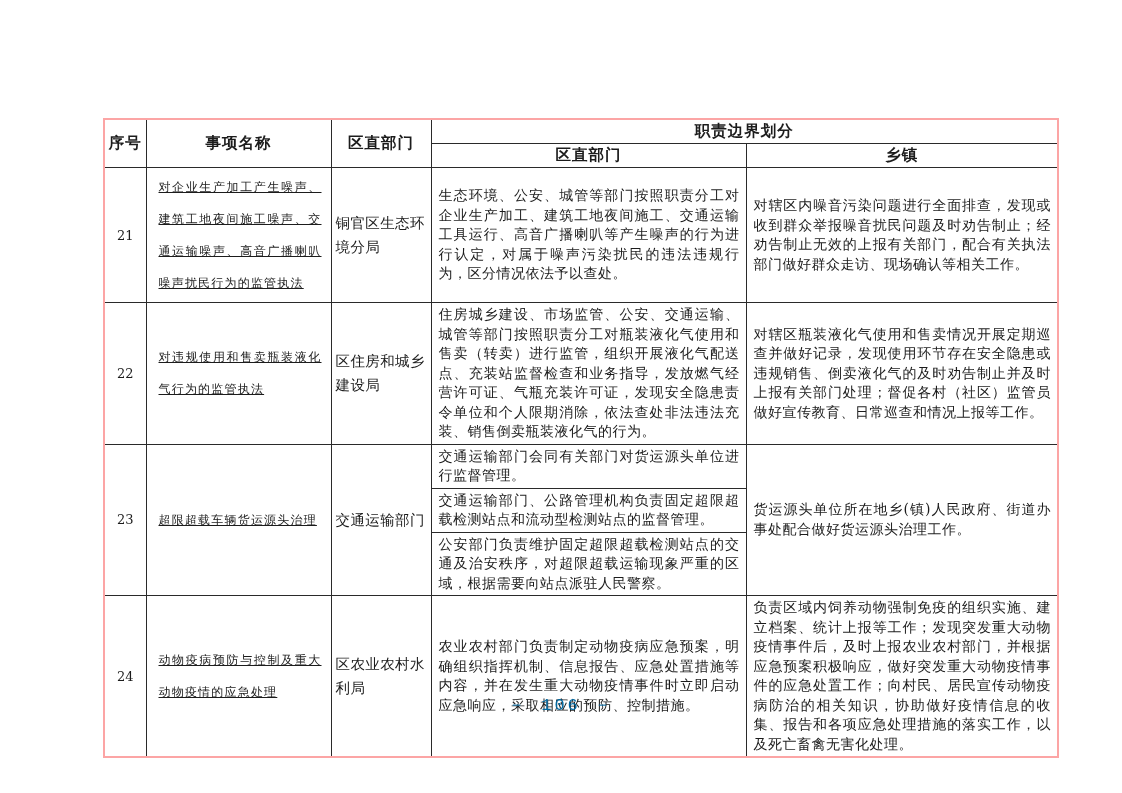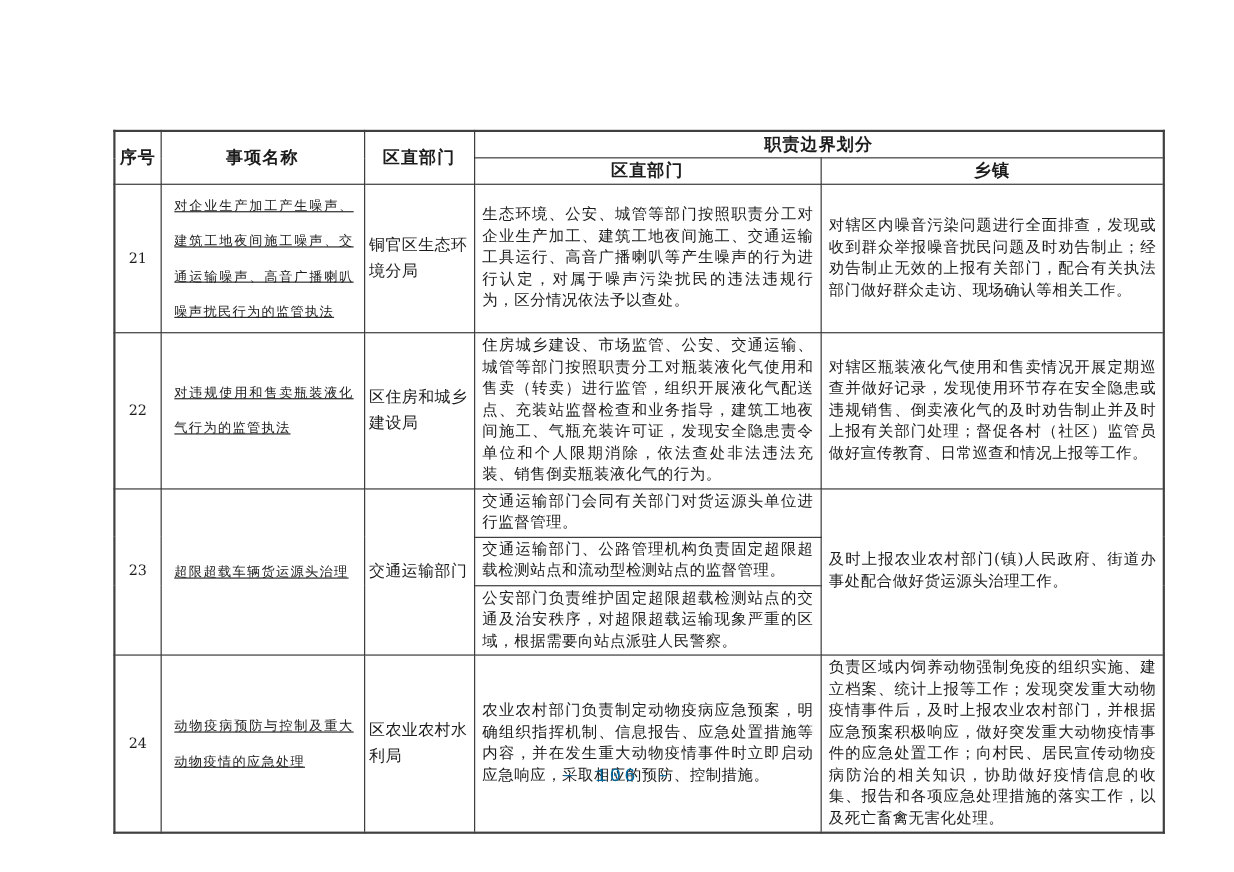--- a/index.html
+++ b/index.html
@@ -14,21 +14,21 @@
     font-family: "DejaVu Serif", "Liberation Serif", serif;
     color: #1c1c1c;
   }
   table.resp-table {
     position: absolute;
     left: 103px;
     top: 118px;
     width: 954px;
     border-collapse: collapse;
     table-layout: fixed;
-    border: 2px solid #404040;
+    border: 2px solid #fca5a5;
   }
   .resp-table th, .resp-table td {
     border: 1px solid #2a2a2a;
     vertical-align: middle;
     overflow: hidden;
   }
   .resp-table th {
     font-family: "DejaVu Sans", "Liberation Sans", sans-serif;
     font-weight: bold;
     font-size: 15.5px;
@@ -112,30 +112,30 @@
       <td class="c-item">对企业生产加工产生噪声、建筑工地夜间施工噪声、交通运输噪声、高音广播喇叭噪声扰民行为的监管执法</td>
       <td class="c-lead">铜官区生态环境分局</td>
       <td class="c-text">生态环境、公安、城管等部门按照职责分工对企业生产加工、建筑工地夜间施工、交通运输工具运行、高音广播喇叭等产生噪声的行为进行认定，对属于噪声污染扰民的违法违规行为，区分情况依法予以查处。</td>
       <td class="c-text">对辖区内噪音污染问题进行全面排查，发现或收到群众举报噪音扰民问题及时劝告制止；经劝告制止无效的上报有关部门，配合有关执法部门做好群众走访、现场确认等相关工作。</td>
     </tr>
 
     <tr class="r22">
       <td class="c-serial">22</td>
       <td class="c-item">对违规使用和售卖瓶装液化气行为的监管执法</td>
       <td class="c-lead">区住房和城乡建设局</td>
-      <td class="c-text">住房城乡建设、市场监管、公安、交通运输、城管等部门按照职责分工对瓶装液化气使用和售卖（转卖）进行监管，组织开展液化气配送点、充装站监督检查和业务指导，建筑工地夜间施工、气瓶充装许可证，发现安全隐患责令单位和个人限期消除，依法查处非法违法充装、销售倒卖瓶装液化气的行为。</td>
+      <td class="c-text">住房城乡建设、市场监管、公安、交通运输、城管等部门按照职责分工对瓶装液化气使用和售卖（转卖）进行监管，组织开展液化气配送点、充装站监督检查和业务指导，发放燃气经营许可证、气瓶充装许可证，发现安全隐患责令单位和个人限期消除，依法查处非法违法充装、销售倒卖瓶装液化气的行为。</td>
       <td class="c-text">对辖区瓶装液化气使用和售卖情况开展定期巡查并做好记录，发现使用环节存在安全隐患或违规销售、倒卖液化气的及时劝告制止并及时上报有关部门处理；督促各村（社区）监管员做好宣传教育、日常巡查和情况上报等工作。</td>
     </tr>
 
     <tr class="r23a">
       <td class="c-serial" rowspan="3">23</td>
       <td class="c-item" rowspan="3">超限超载车辆货运源头治理</td>
       <td class="c-lead" rowspan="3">交通运输部门</td>
       <td class="c-text">交通运输部门会同有关部门对货运源头单位进行监督管理。</td>
-      <td class="c-text" rowspan="3">及时上报农业农村部门(镇)人民政府、街道办事处配合做好货运源头治理工作。</td>
+      <td class="c-text" rowspan="3">货运源头单位所在地乡(镇)人民政府、街道办事处配合做好货运源头治理工作。</td>
     </tr>
     <tr class="r23b">
       <td class="c-text">交通运输部门、公路管理机构负责固定超限超载检测站点和流动型检测站点的监督管理。</td>
     </tr>
     <tr class="r23c">
       <td class="c-text">公安部门负责维护固定超限超载检测站点的交通及治安秩序，对超限超载运输现象严重的区域，根据需要向站点派驻人民警察。</td>
     </tr>
 
     <tr class="r24">
       <td class="c-serial">24</td>

